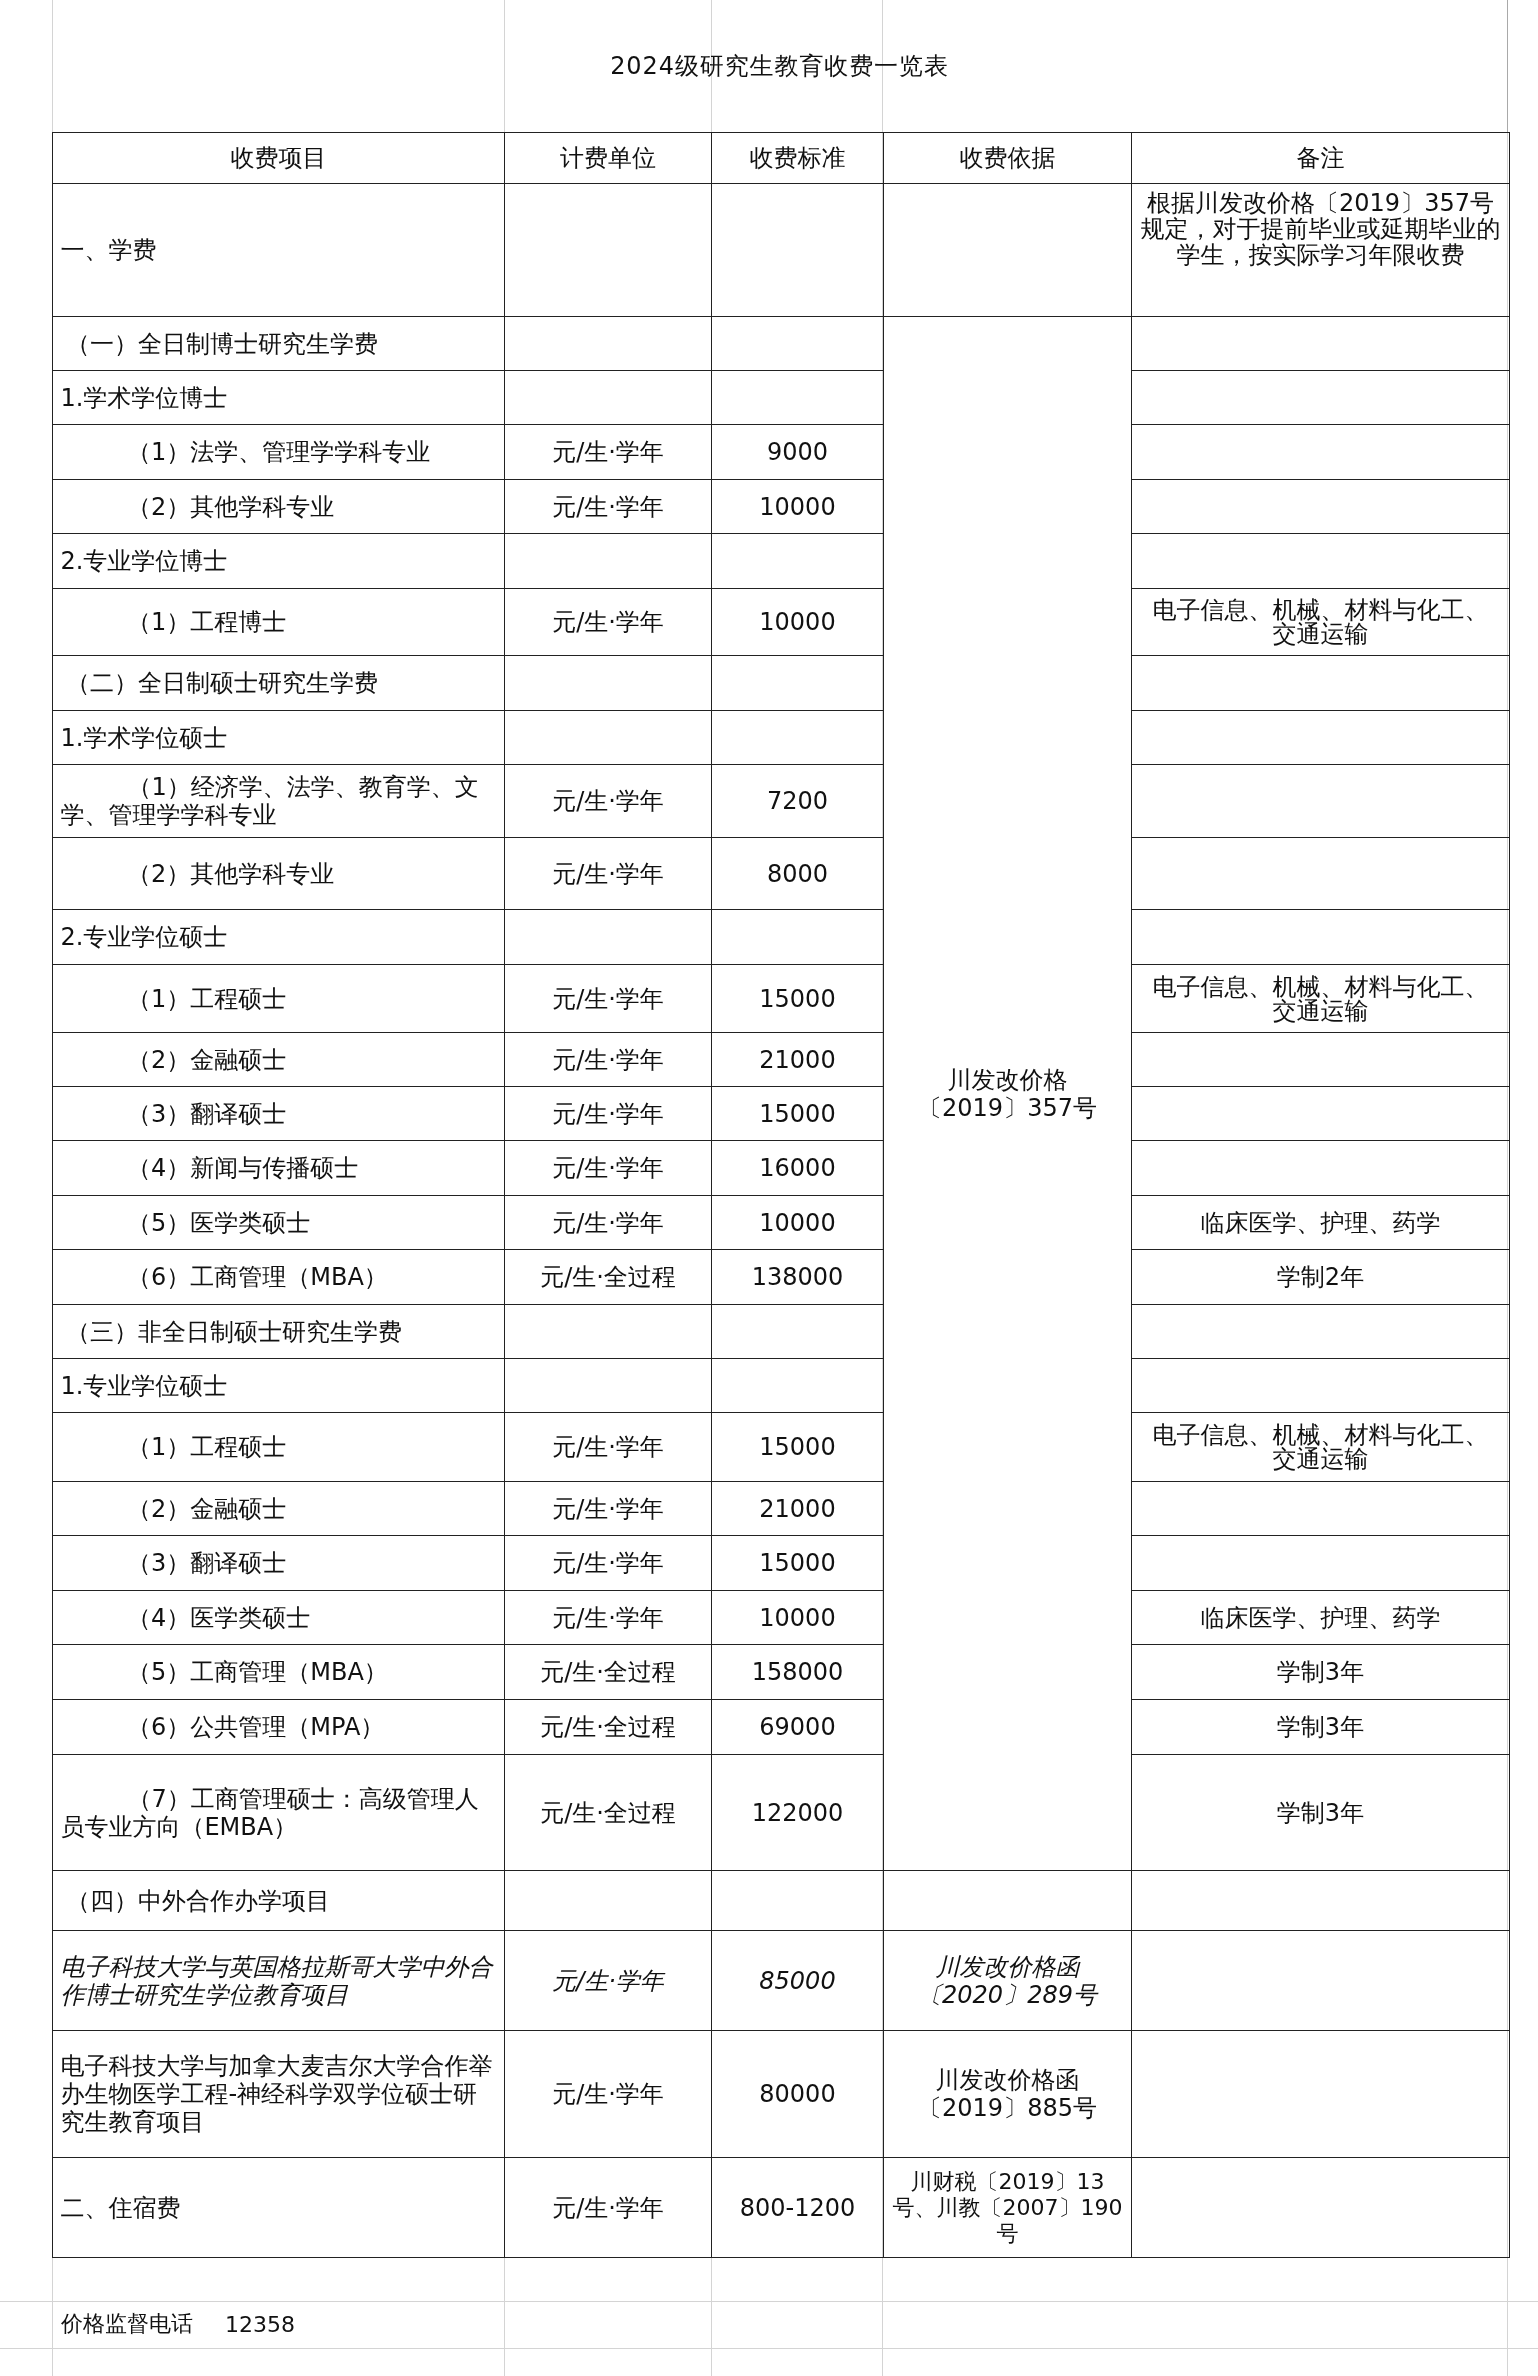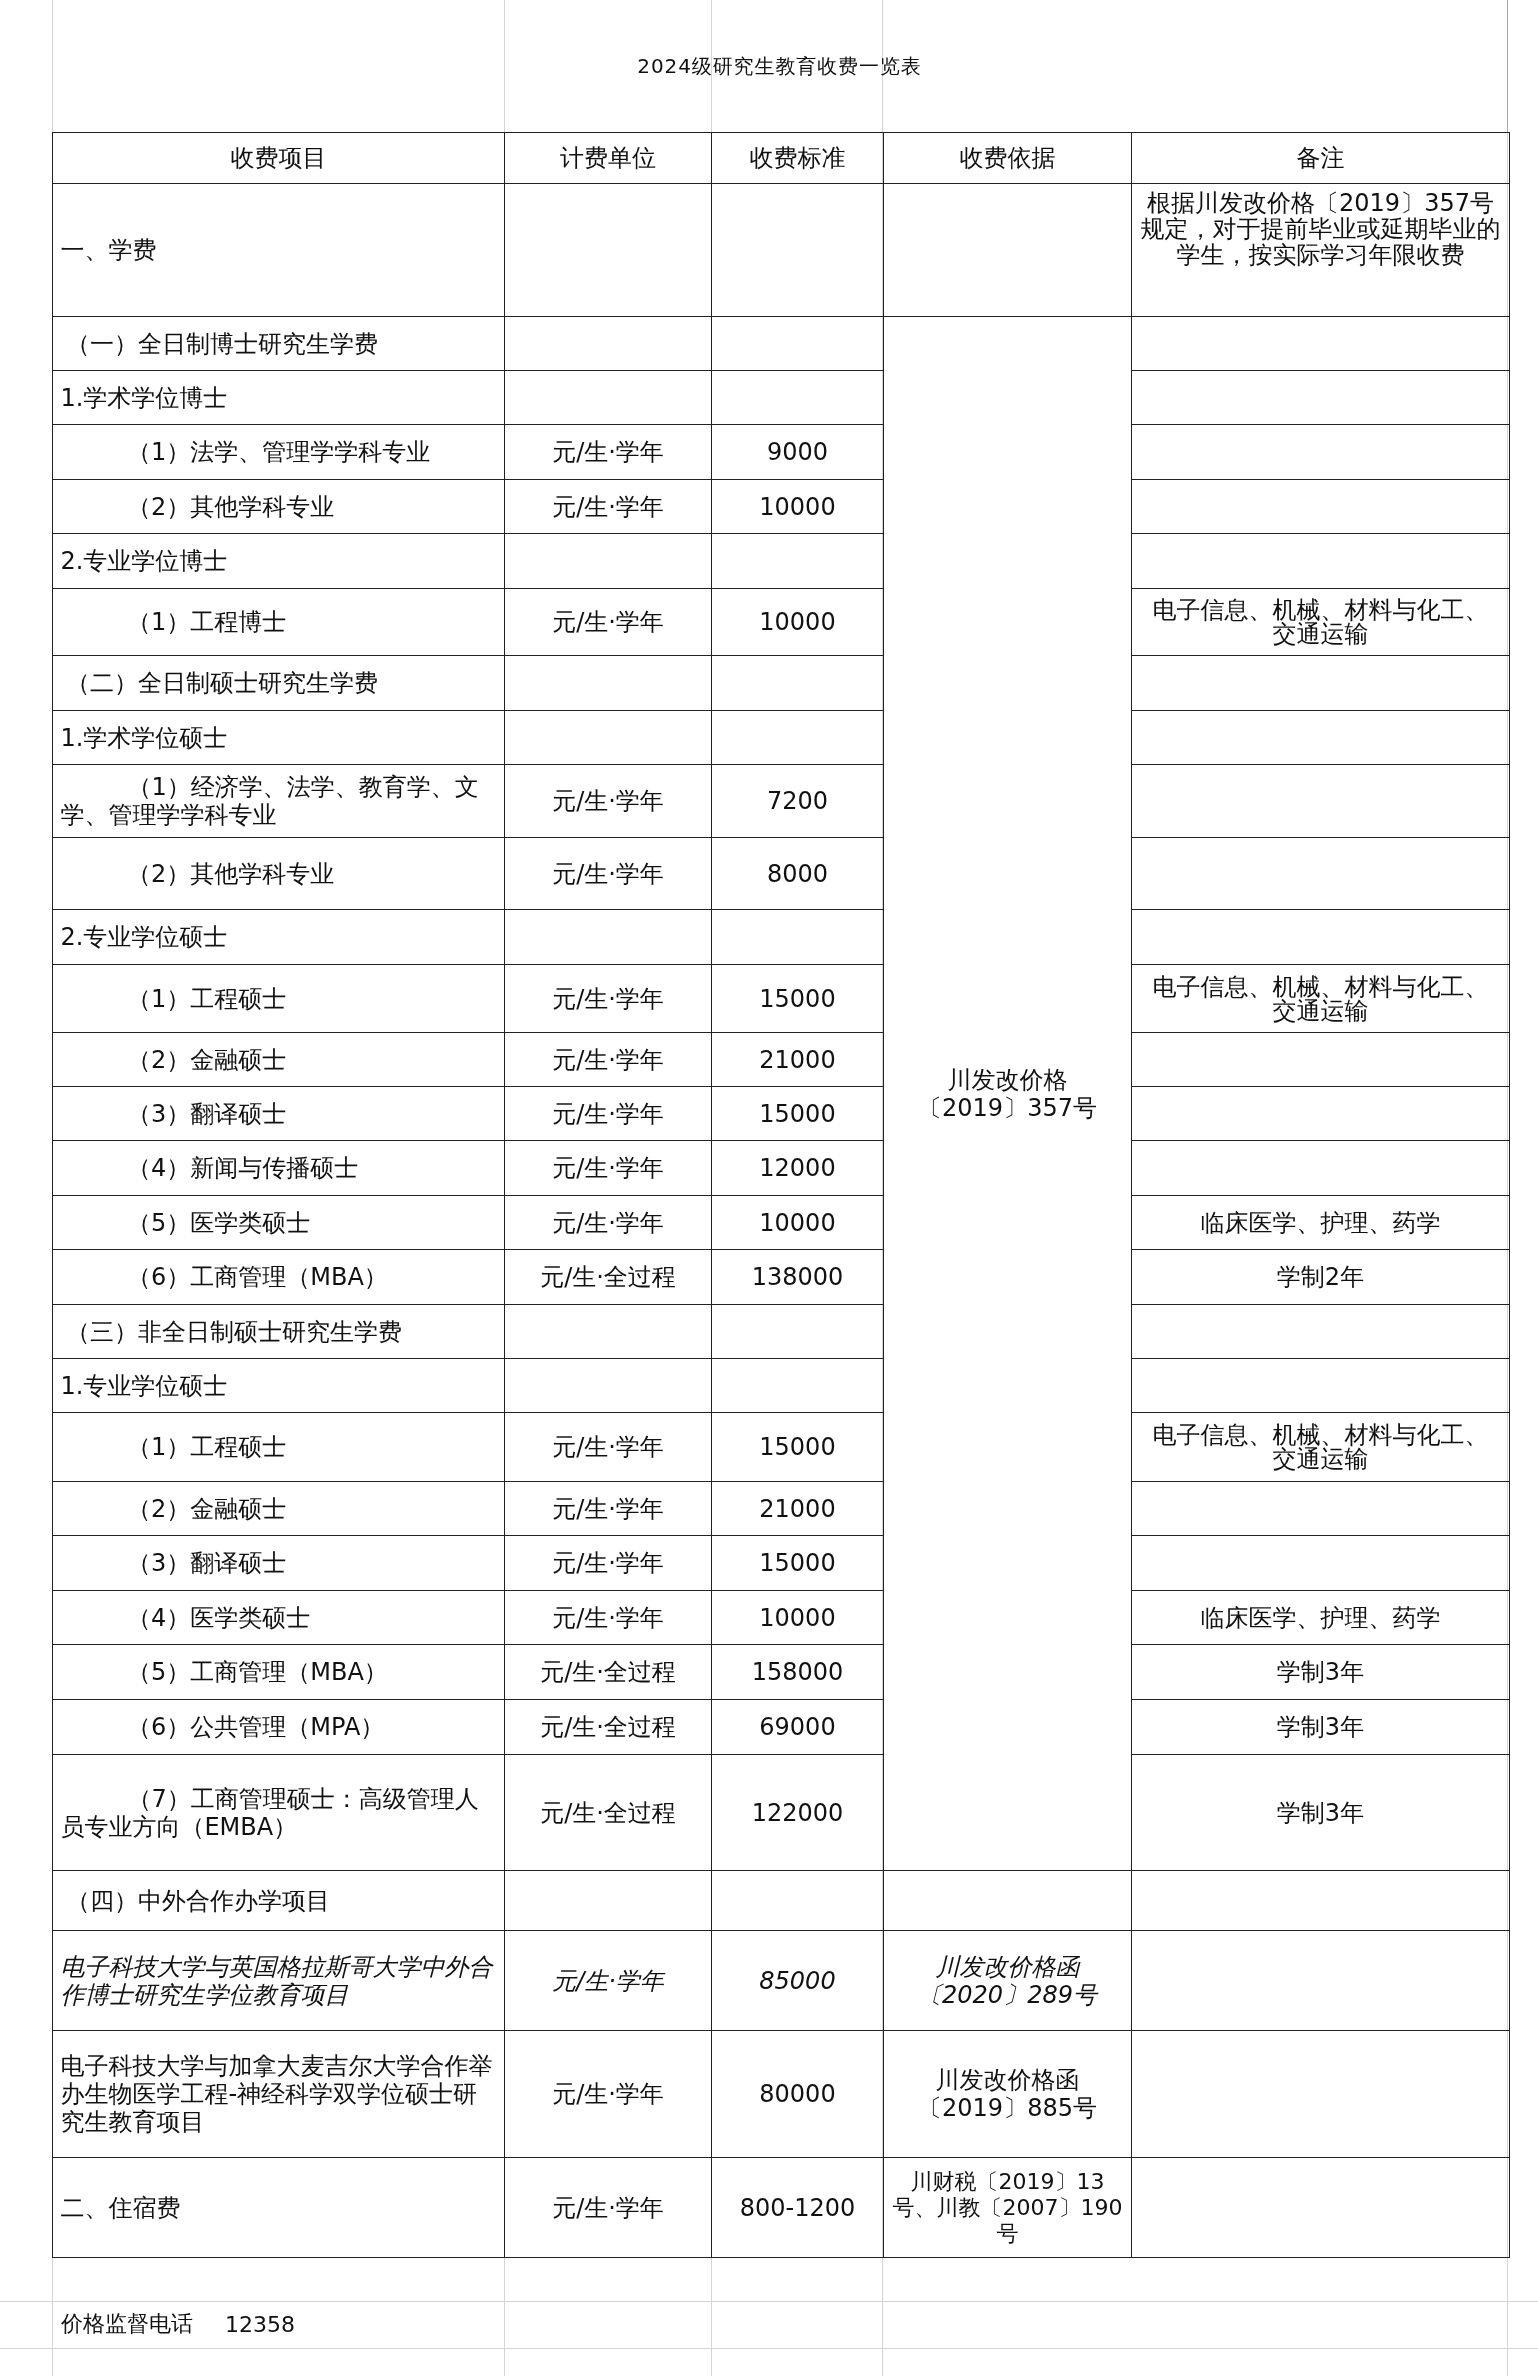--- a/index.html
+++ b/index.html
@@ -6,21 +6,21 @@
   body {
     width:1539px; height:2376px; position:relative; overflow:hidden;
     font-family: "DejaVu Sans", "Liberation Sans", sans-serif;
     color:#111;
   }
   .gv { position:absolute; top:0; bottom:0; width:0.9px; background:#d4d4d4; }
   .gh { position:absolute; left:0; right:0; height:0.9px; background:#d4d4d4; }
   .title-cell {
     position:absolute; left:52px; top:0; width:1455px; height:132px;
     display:flex; align-items:center; justify-content:center;
-    font-size:20px; letter-spacing:0.9px; color:#111;
+    font-size:24px; letter-spacing:0.9px; color:#111;
     border-right:1.9px solid #a9a9a9;
   }
   table.fees {
     position:absolute; left:52px; top:132px;
     border-collapse:collapse; table-layout:fixed;
     width:1455px;
   }
   table.fees td, table.fees th {
     border:1.9px solid #222;
     padding:0 7.4px;
@@ -164,21 +164,21 @@
       </tr>
       <tr style="height: 54px;">
         <td class="c-item ind2">（3）翻译硕士</td>
         <td class="c-unit">元/生·学年</td>
         <td class="c-std">15000</td>
         <td class="c-note" style="line-height:24px;padding:0 11px"></td>
       </tr>
       <tr style="height: 55px;">
         <td class="c-item ind2">（4）新闻与传播硕士</td>
         <td class="c-unit">元/生·学年</td>
-        <td class="c-std">12000</td>
+        <td class="c-std">16000</td>
         <td class="c-note" style="line-height:24px;padding:0 11px"></td>
       </tr>
       <tr style="height: 54px;">
         <td class="c-item ind2">（5）医学类硕士</td>
         <td class="c-unit">元/生·学年</td>
         <td class="c-std">10000</td>
         <td class="c-note" style="line-height:24px;padding:0 11px">临床医学、护理、药学</td>
       </tr>
       <tr style="height: 55px;">
         <td class="c-item ind2">（6）工商管理（MBA）</td>

